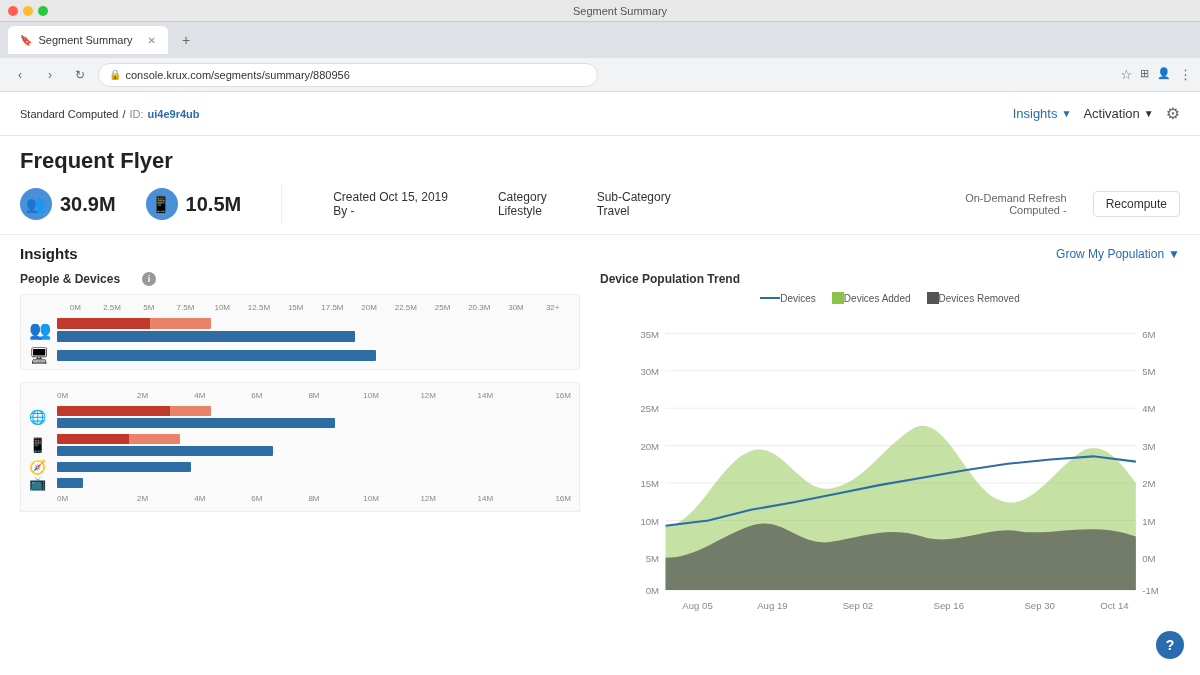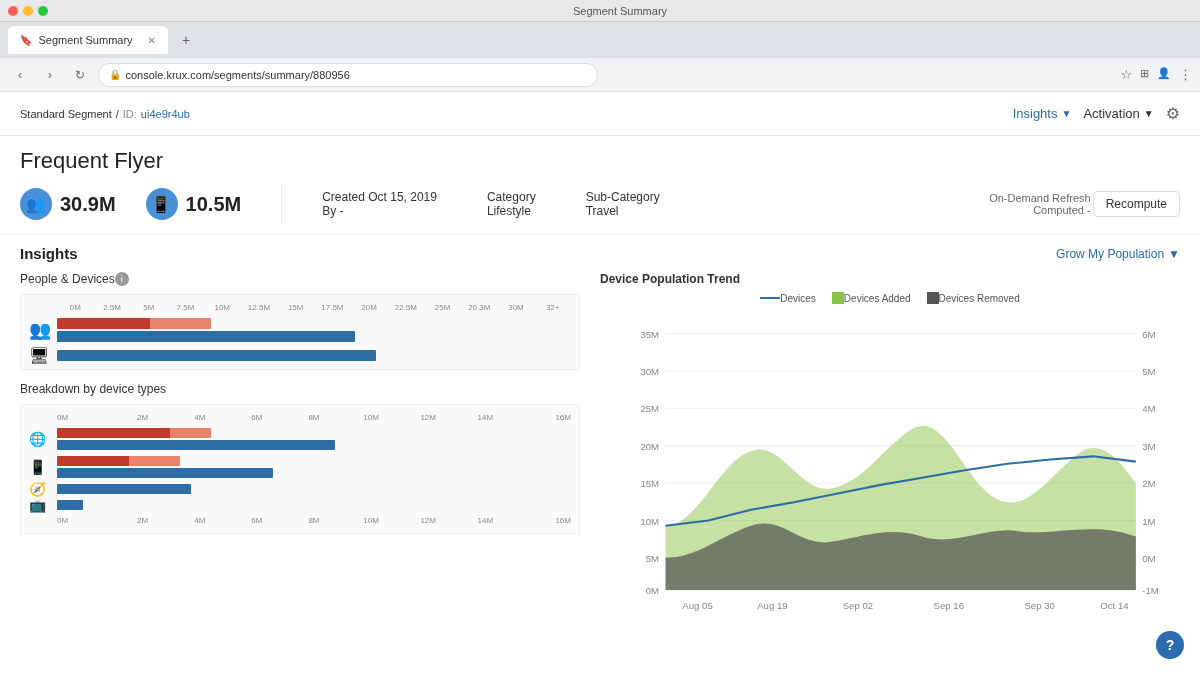--- a/index.html
+++ b/index.html
@@ -33,48 +33,48 @@
     .top-nav { height: 44px; background: white; border-bottom: 1px solid #e5e5e5; display: flex; align-items: center; padding: 0 20px; }
     .breadcrumb { font-size: 11px; color: #888; display: flex; align-items: center; gap: 4px; }
     .breadcrumb span { color: #333; }
     .nav-right { margin-left: auto; display: flex; align-items: center; gap: 12px; }
     .insights-btn { display: flex; align-items: center; gap: 4px; font-size: 13px; color: #2b6cb0; font-weight: 500; cursor: pointer; }
     .activation-btn { display: flex; align-items: center; gap: 4px; font-size: 13px; color: #333; cursor: pointer; }
     .gear-btn { color: #666; cursor: pointer; font-size: 16px; }
 
     
     .seg-header { padding: 12px 20px 10px; border-bottom: 1px solid #eee; }
-    .seg-title { font-size: 22px; font-weight: 400; color: #222; margin-bottom: 10px; }
+    .seg-title { font-size: 22px; font-weight: 700; color: #222; margin-bottom: 10px; }
     .seg-meta { display: flex; align-items: center; gap: 30px; }
     .seg-stat { display: flex; align-items: center; gap: 8px; }
     .seg-icon { width: 32px; height: 32px; border-radius: 50%; display: flex; align-items: center; justify-content: center; font-size: 16px; }
     .seg-icon.people { background: #4a90d9; color: white; }
     .seg-icon.devices { background: #4a90d9; color: white; }
     .seg-num { font-size: 20px; font-weight: 600; color: #222; }
-    .seg-created { font-size: 11px; color: #666; }
+    .seg-created { font-size: 11px; color: #666; margin-left: 11px; }
     .seg-created div { color: #333; font-size: 12px; }
     .seg-category { font-size: 11px; color: #888; }
     .seg-category div { color: #333; font-size: 12px; font-weight: 500; }
-    .recompute-area { margin-left: auto; display: flex; align-items: center; gap: 2px; }
+    .recompute-area { margin-left: auto; display: flex; align-items: center; gap: 26px; }
     .recompute-label { font-size: 11px; color: #666; text-align: right; }
     .recompute-btn { background: white; border: 1px solid #ddd; border-radius: 4px; padding: 5px 12px; font-size: 12px; color: #333; cursor: pointer; }
 
     
     .insights-section { padding: 10px 20px; }
     .insights-header { display: flex; align-items: center; justify-content: space-between; margin-bottom: 10px; }
     .insights-title { font-size: 15px; font-weight: 600; color: #222; }
     .grow-btn { display: flex; align-items: center; gap: 4px; font-size: 12px; color: #2b6cb0; cursor: pointer; }
 
     
     .two-col { display: flex; gap: 20px; }
     .left-col { flex: 0 0 560px; }
     .right-col { flex: 1; }
 
     
-    .chart-section-title { font-size: 12px; font-weight: 400; color: #333; margin-bottom: 8px; display: flex; align-items: flex-end; gap: 0; }
+    .chart-section-title { font-size: 12px; font-weight: 700; color: #333; margin-bottom: 8px; display: flex; align-items: flex-end; gap: 22px; }
     .info-icon { width: 14px; height: 14px; border-radius: 50%; background: #999; color: white; font-size: 9px; display: flex; align-items: center; justify-content: center; }
 
     .bar-chart-wrap { position: relative; }
 
     
     .breakdown-section { margin-top: 12px; }
     .trend-title { font-size: 12px; font-weight: 600; color: #333; margin-bottom: 6px; }
     .trend-legend { display: flex; gap: 16px; margin-bottom: 8px; justify-content: center; }
     .legend-item { display: flex; align-items: center; gap: 0; font-size: 10px; color: #555; }
 
@@ -115,24 +115,24 @@
     <span style="font-size:11px;">⊞</span>
     <span style="font-size:11px;">👤</span>
     <span>⋮</span>
   </div>
 </div>
 
 <div class="app">
 
   <div class="top-nav">
     <div class="breadcrumb">
-      <span>Standard Segment</span>
+      <span>Standard Computed</span>
       <span>/</span>
       <span style="color:#888;text-align:right;">ID:</span>
-      <span style="color:#2b6cb0;">ui4e9r4ub</span>
+      <span style="color:#2b6cb0;font-weight:bold;">ui4e9r4ub</span>
     </div>
     <div class="nav-right">
       <div class="insights-btn">
         <span>Insights</span>
         <span style="font-size:10px;">▼</span>
       </div>
       <div class="activation-btn">
         <span>Activation</span>
         <span style="font-size:10px;">▼</span>
       </div>
@@ -224,21 +224,20 @@
 
           <div style="display:flex;align-items:center;position:relative;">
             <div style="position:absolute;left:-28px;font-size:16px;">🖥</div>
             <div style="flex:1;">
               <div style="width:62%;height:11px;background:#2e6da4;border-radius:1px;"></div>
             </div>
           </div>
         </div>
 
         <div class="breakdown-section">
-          <div class="chart-section-title">Breakdown by device types</div>
           <div style="background:#fafafa;border:1px solid #eee;padding:8px 8px 8px 36px;">
 
             <div style="display:flex;margin-bottom:6px;font-size:8px;color:#888;">
               <span style="flex:1;text-align:left;">0M</span>
               <span style="flex:1;text-align:center;">2M</span>
               <span style="flex:1;text-align:center;">4M</span>
               <span style="flex:1;text-align:center;">6M</span>
               <span style="flex:1;text-align:center;">8M</span>
               <span style="flex:1;text-align:center;">10M</span>
               <span style="flex:1;text-align:center;">12M</span>

